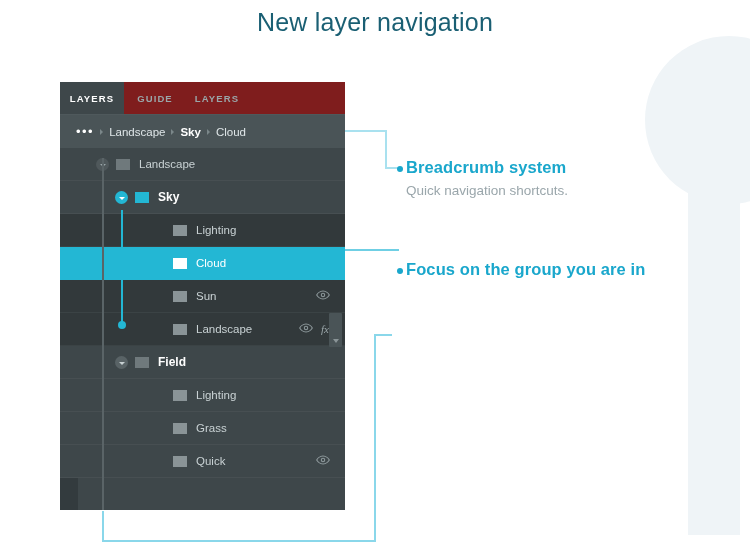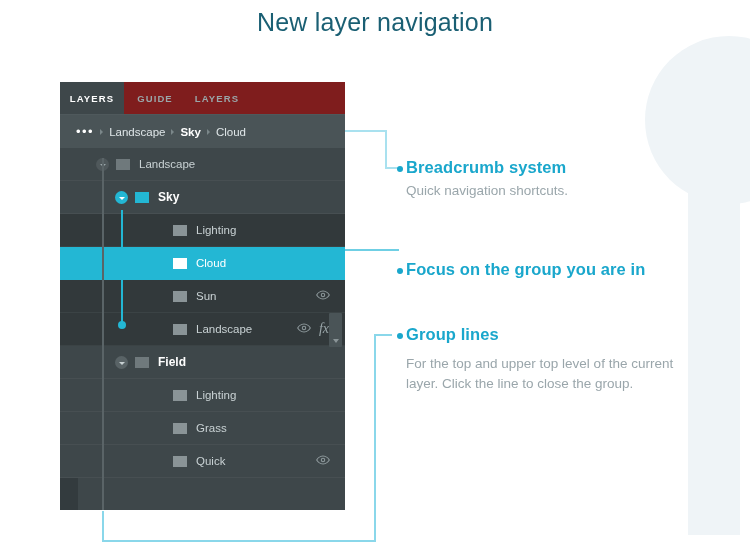--- a/index.html
+++ b/index.html
@@ -106,21 +106,21 @@
   .f-white { background:#ffffff; }
   .f-outline { background:#6f797c; }
 
   .lbl { font-size:11.5px; color:#c9d2d4; margin-left:9px; white-space:nowrap; }
   .lbl.bold { font-weight:bold; color:#ffffff; font-size:12px; }
   .lbl.white { color:#ffffff; }
 
   .meta { margin-left:auto; display:flex; align-items:center; gap:9px; padding-right:16px; }
   .eye { width:13px; height:13px; position:relative; opacity:.85; }
   .eye svg { display:block; }
-  .fx { font-size:14px; font-style:italic; color:#9aa6a9; font-family:"Liberation Serif", serif; }
+  .fx { font-size:11px; font-style:italic; color:#9aa6a9; font-family:"Liberation Serif", serif; }
 
   
   .gline { position:absolute; width:2px; z-index:2; }
   .gline.gray { background:#5a6467; }
   .gline.cyan { background:#23b7d4; }
   .gdot {
     position:absolute; width:8px; height:8px; border-radius:50%;
     background:#23b7d4; z-index:3;
   }
 
@@ -283,19 +283,14 @@
     <span class="ann-dot" style="left:-9px; top:8px;"></span>
     <div class="ann-title">Breadcrumb system</div>
     <div class="ann-body">Quick navigation shortcuts.</div>
   </div>
 
   <div class="ann" style="left:406px; top:240px; width:300px;margin-top:20px;">
     <span class="ann-dot" style="left:-9px; top:8px;"></span>
     <div class="ann-title">Focus on the group you are in</div>
   </div>
 
-  <div class="ann" style="left:406px; top:325px; width:280px;">
-    <span class="ann-dot" style="left:-9px; top:8px;"></span>
-    <div class="ann-title">Group lines</div>
-    <div class="ann-body" style="margin-top:10px;">For the top and upper top level of the current layer. Click the line to close the group.</div>
-  </div>
 
 </div>
 
 </body></html>

